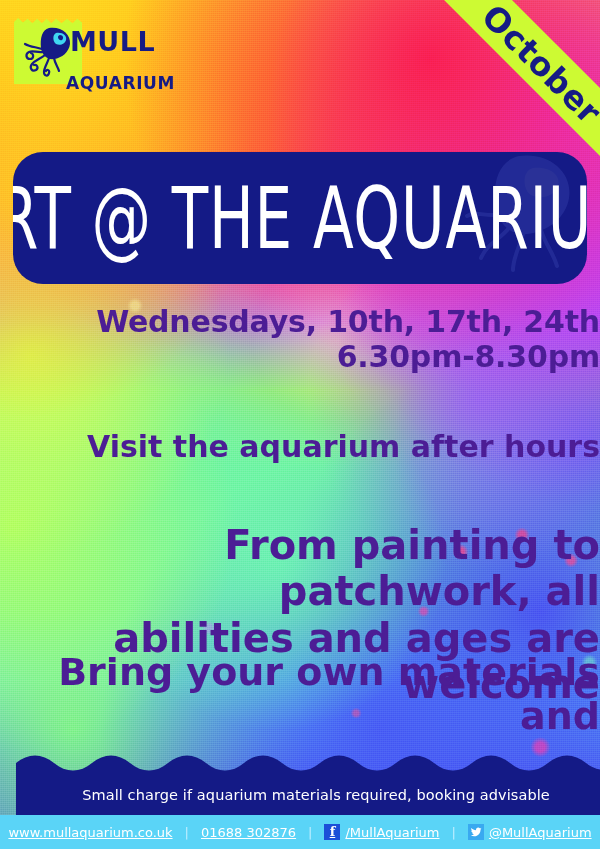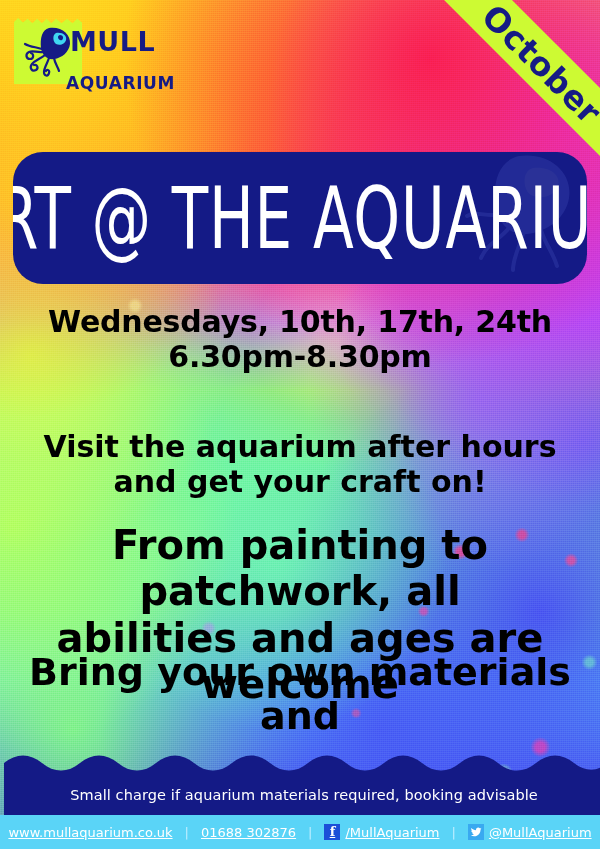--- a/index.html
+++ b/index.html
@@ -183,36 +183,36 @@
     transform: scaleX(.86) scaleY(1.12);
     white-space: nowrap;
     text-align: center;
   }
 
   
   .body-block {
     position: absolute;
     left: 0;
     width: 600px;
-    text-align: center;
-    color: #000000;
+    text-align: right;
+    color: #4c1d95;
     font-family: "DejaVu Sans", sans-serif;
     font-weight: bold;
     line-height: 1.16;
   }
   #date-block { top: 305px; font-size: 30px; letter-spacing: -.2px; }
   #copy-1 { top: 430px; font-size: 30px; }
   #copy-2 { top: 522px; font-size: 40px; }
   #copy-3 { top: 650px; font-size: 38px; }
   .body-block .line { display: block; }
 
   
   #wave-band {
     position: absolute;
-    left: 4px;
+    left: 16px;
     bottom: 34px;
     width: 520px;
     height: 66px;
   }
   #wave-svg { position: absolute; left: 0; top: 0; width: 600px; height: 66px; display: block; }
   #wave-note {
     position: absolute;
     left: 0;
     bottom: 12px;
     width: 600px;
@@ -317,21 +317,20 @@
     <div id="title-text">ART @ THE AQUARIUM</div>
   </div>
 
   <div class="body-block" id="date-block">
     <span class="line">Wednesdays, 10th, 17th, 24th</span>
     <span class="line">6.30pm-8.30pm</span>
   </div>
 
   <div class="body-block" id="copy-1">
     <span class="line">Visit the aquarium after hours</span>
-    <span class="line">and get your craft on!</span>
   </div>
   <div class="body-block" id="copy-2">
     <span class="line">From painting to patchwork, all</span>
     <span class="line">abilities and ages are welcome</span>
   </div>
   <div class="body-block" id="copy-3">
     <span class="line">Bring your own materials and</span>
   </div>
 
   <div id="wave-band">

